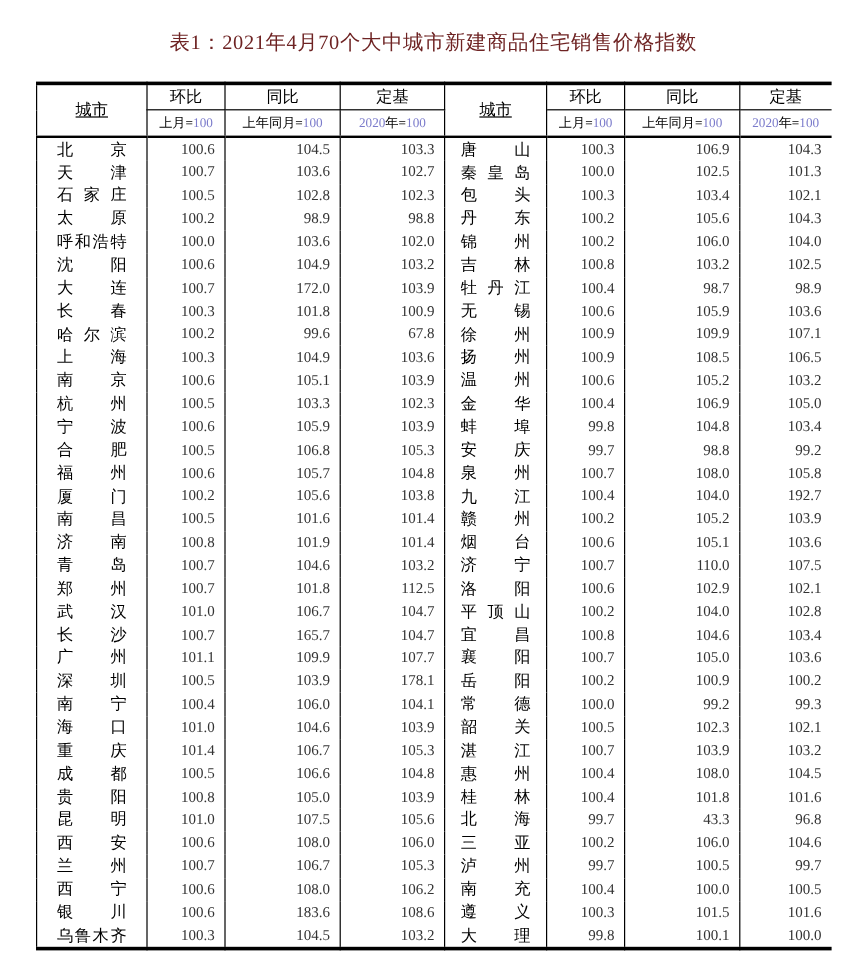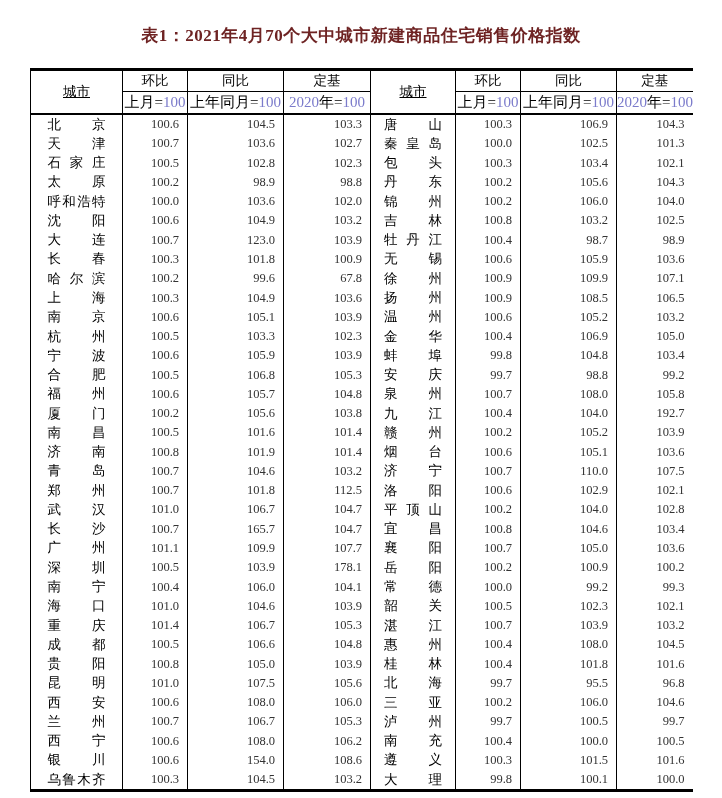--- a/index.html
+++ b/index.html
@@ -7,21 +7,21 @@
     --accent:#7b7bcb;
     --num-color:#333333;
     --line:#000000;
   }
   html,body{margin:0;padding:0;background:#ffffff;}
   body{width:722px;height:798px;font-family:"Liberation Serif","DejaVu Serif",serif;color:#000;}
   .page-title{
     margin:24px 0 0 0;
     text-align:center;
     font-size:17px;
-    font-weight:bold;
+    font-weight:normal;
     color:var(--title-color);
     letter-spacing:0.5px;
   }
   table.price-table{
     margin:21px 0 0 30px;
     border-collapse:collapse;
     table-layout:fixed;
     width:662px;
     border-top:3px solid var(--line);
     border-bottom:3px solid var(--line);
@@ -31,21 +31,21 @@
     padding:0;
     border-right:1px solid var(--line);
     font-weight:normal;
     overflow:hidden;
     white-space:nowrap;
   }
   .price-table th:last-child,.price-table td:last-child{border-right:none;}
   thead th{font-size:13.5px;text-align:center;}
   thead tr.h1 th{height:20px;border-bottom:1px solid var(--line);}
   thead tr.h1 th.city-h{border-bottom:2px solid var(--line);text-decoration:underline;}
-  thead tr.h2 th{height:21px;font-size:15px;border-bottom:2px solid var(--line);}
+  thead tr.h2 th{height:21px;font-size:11px;border-bottom:2px solid var(--line);}
   thead .bnum{color:var(--accent);}
   tbody td{height:19.28px;font-size:12.5px;}
   tbody td.num{text-align:right;padding-right:8px;color:var(--num-color);}
   tbody td.city{text-align:center;}
   .cjust{
     display:inline-flex;
     justify-content:space-between;
     width:58px;
     font-size:13.5px;
     color:#000;
@@ -189,21 +189,21 @@
         <td class="num">100.8</td>
         <td class="num">103.2</td>
         <td class="num">102.5</td>
       </tr>
       <tr>
         <td class="city"><span class="cjust">
             <i>大</i>
             <i>连</i>
           </span></td>
         <td class="num">100.7</td>
-        <td class="num">123.0</td>
+        <td class="num">172.0</td>
         <td class="num">103.9</td>
         <td class="city"><span class="cjust">
             <i>牡</i>
             <i>丹</i>
             <i>江</i>
           </span></td>
         <td class="num">100.4</td>
         <td class="num">98.7</td>
         <td class="num">98.9</td>
       </tr>
@@ -567,21 +567,21 @@
             <i>明</i>
           </span></td>
         <td class="num">101.0</td>
         <td class="num">107.5</td>
         <td class="num">105.6</td>
         <td class="city"><span class="cjust">
             <i>北</i>
             <i>海</i>
           </span></td>
         <td class="num">99.7</td>
-        <td class="num">95.5</td>
+        <td class="num">43.3</td>
         <td class="num">96.8</td>
       </tr>
       <tr>
         <td class="city"><span class="cjust">
             <i>西</i>
             <i>安</i>
           </span></td>
         <td class="num">100.6</td>
         <td class="num">108.0</td>
         <td class="num">106.0</td>
@@ -624,21 +624,21 @@
         <td class="num">100.4</td>
         <td class="num">100.0</td>
         <td class="num">100.5</td>
       </tr>
       <tr>
         <td class="city"><span class="cjust">
             <i>银</i>
             <i>川</i>
           </span></td>
         <td class="num">100.6</td>
-        <td class="num">154.0</td>
+        <td class="num">183.6</td>
         <td class="num">108.6</td>
         <td class="city"><span class="cjust">
             <i>遵</i>
             <i>义</i>
           </span></td>
         <td class="num">100.3</td>
         <td class="num">101.5</td>
         <td class="num">101.6</td>
       </tr>
       <tr>

